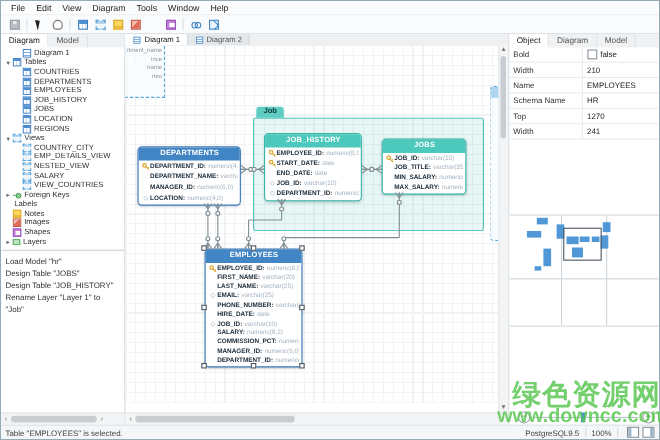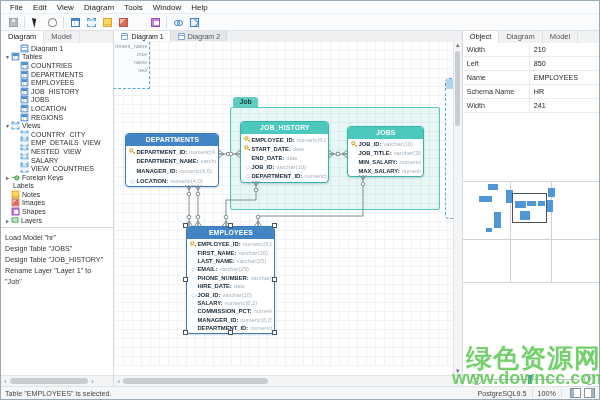--- a/index.html
+++ b/index.html
@@ -607,41 +607,48 @@
     </div>
 
     <div class="rightcol">
       <div class="paneltabs">
         <div class="ptab active">Object</div>
         <div class="ptab">Diagram</div>
         <div class="ptab">Model</div>
       </div>
       <div class="props" id="props">
           <div class="prow">
+            <div class="pl">Bold</div>
+            <div class="pv">
+              <span class="chk"></span>
+              <span>false</span>
+            </div>
+          </div>
+          <div class="prow">
             <div class="pl">Width</div>
             <div class="pv">
               <span>210</span>
-            </div>
-          </div>
-          <div class="prow">
-            <div class="pl">Left</div>
-            <div class="pv">
-              <span>850</span>
             </div>
           </div>
           <div class="prow">
             <div class="pl">Name</div>
             <div class="pv">
               <span>EMPLOYEES</span>
             </div>
           </div>
           <div class="prow">
             <div class="pl">Schema Name</div>
             <div class="pv">
               <span>HR</span>
+            </div>
+          </div>
+          <div class="prow">
+            <div class="pl">Top</div>
+            <div class="pv">
+              <span>1270</span>
             </div>
           </div>
           <div class="prow">
             <div class="pl">Width</div>
             <div class="pv">
               <span>241</span>
             </div>
           </div>
         </div>
       <div class="overview" id="overview">

